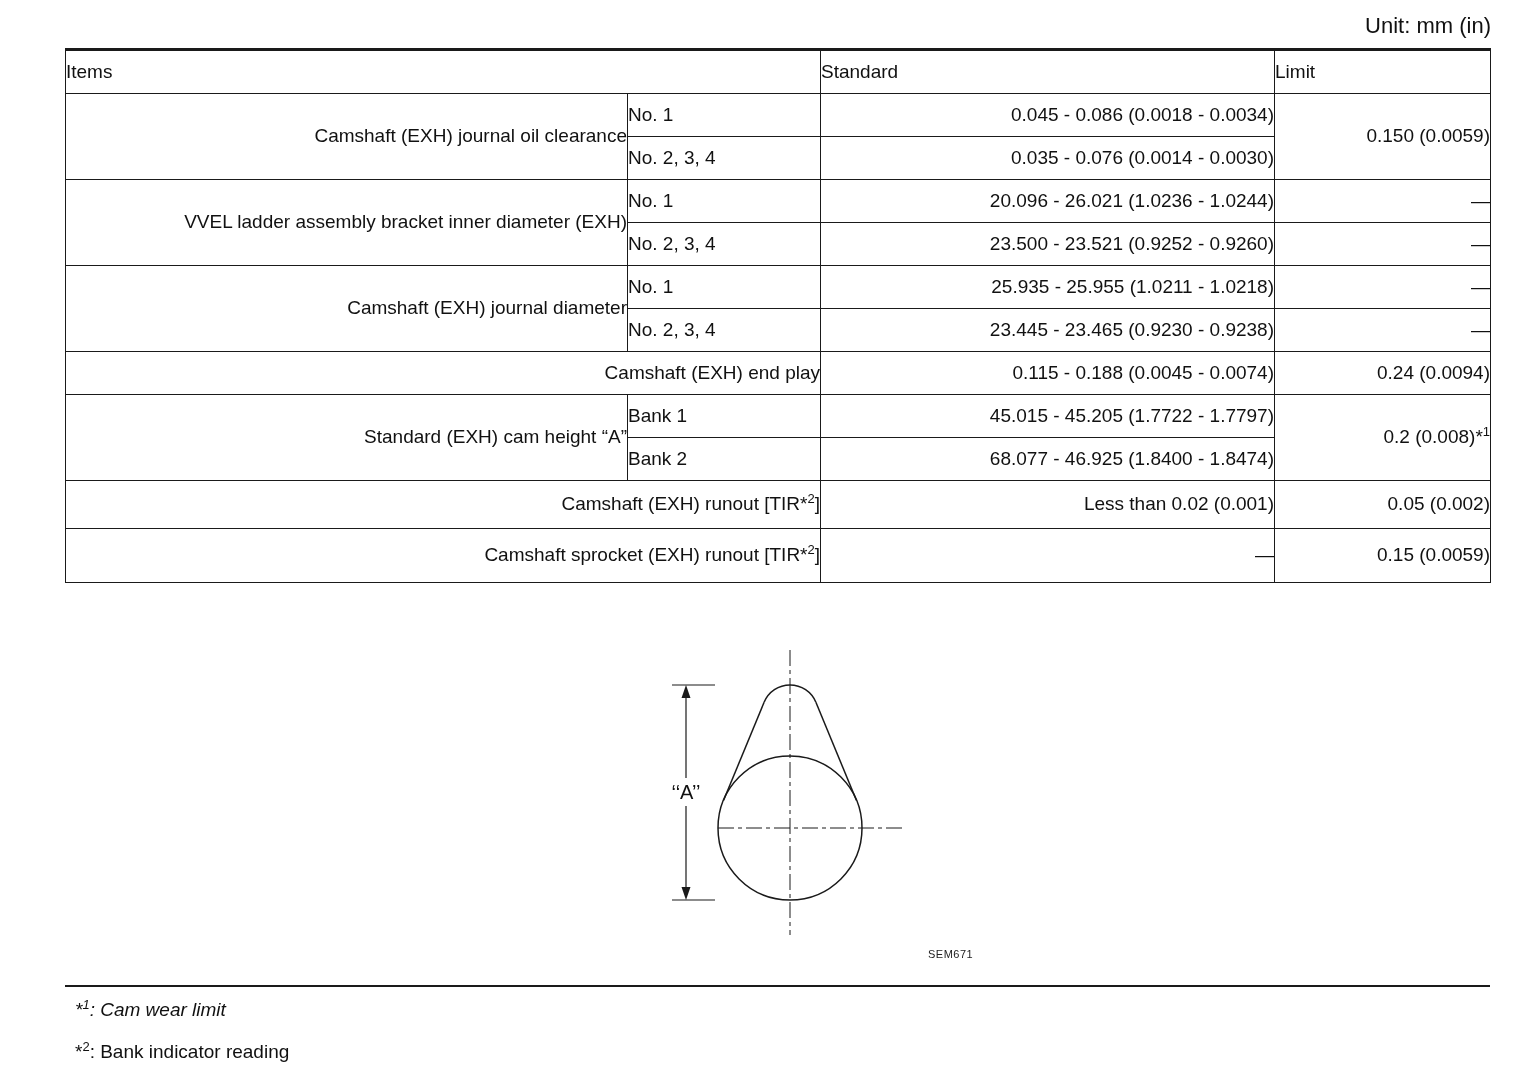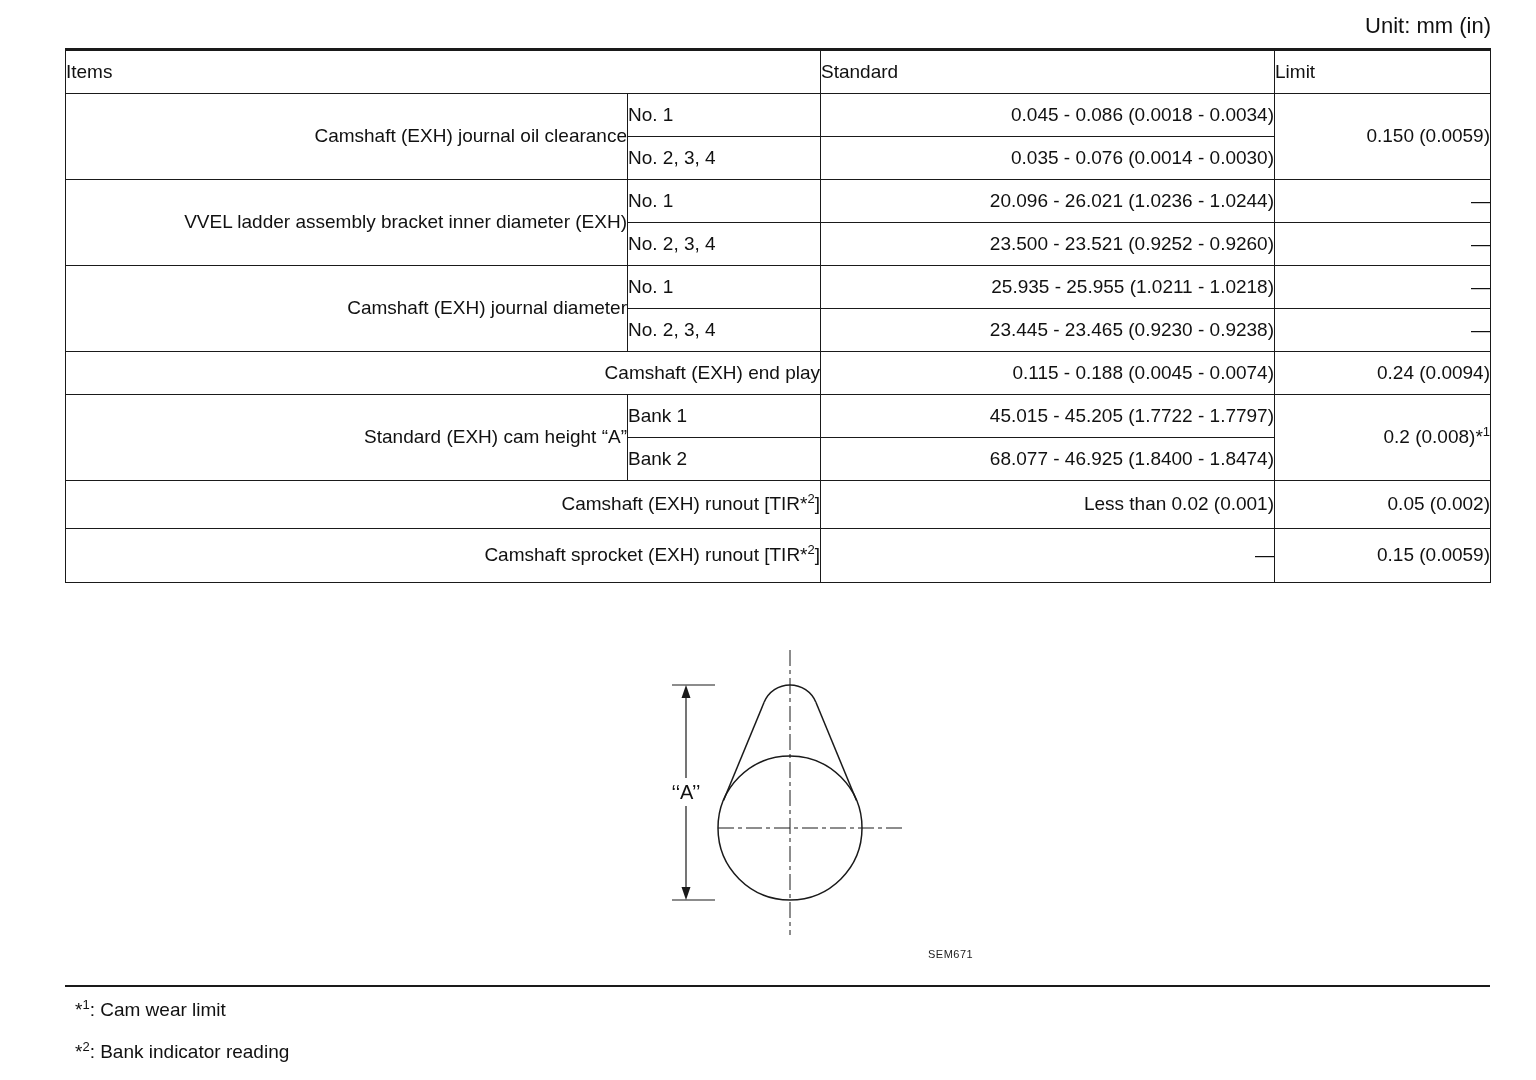--- a/index.html
+++ b/index.html
@@ -24,21 +24,21 @@
   .c-sub  { text-align: left; padding-left: 21px; }
   .c-std, .c-lim { text-align: right; }
   sup { font-size: 13px; line-height: 0; }
 
   .diagram-wrap { position: absolute; left: 600px; top: 645px; width: 400px; height: 300px; }
   .figure-code { position: absolute; left: 928px; top: 948px; font-size: 11px; color: #222; letter-spacing: 0.5px; }
 
   .divider { position: absolute; left: 65px; top: 985px; width: 1425px; height: 0; border-top: 2px solid #1a1a1a; }
 
   .footnote { position: absolute; left: 75px; font-size: 19px; }
-  .footnote-1 { top: 999px; }
+  .footnote-1 { top: 999px; font-style: italic; }
   .footnote-2 { top: 1041px; }
 </style>
 </head>
 <body>
 
 <div class="page">
 
   <div class="unit-label">Unit: mm (in)</div>
 
   <table class="spec-table">

